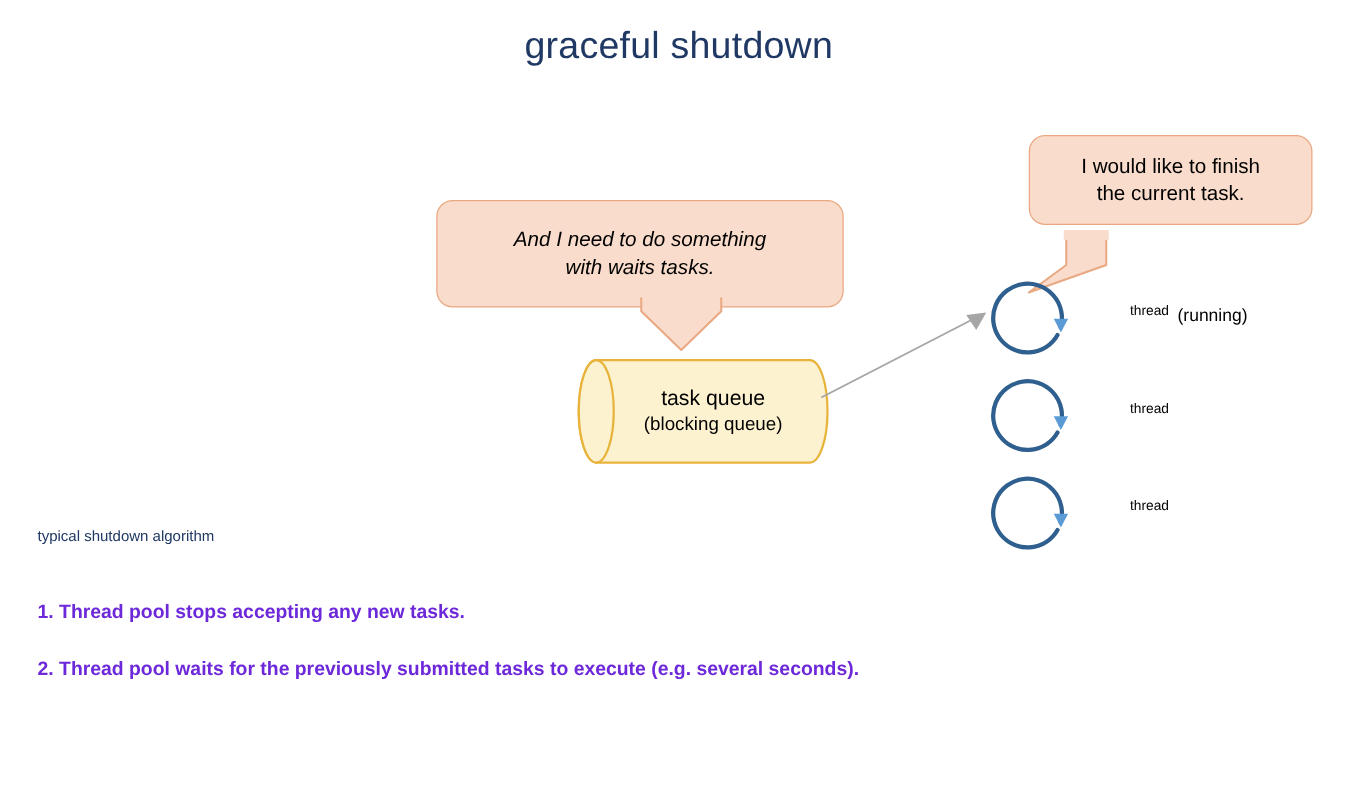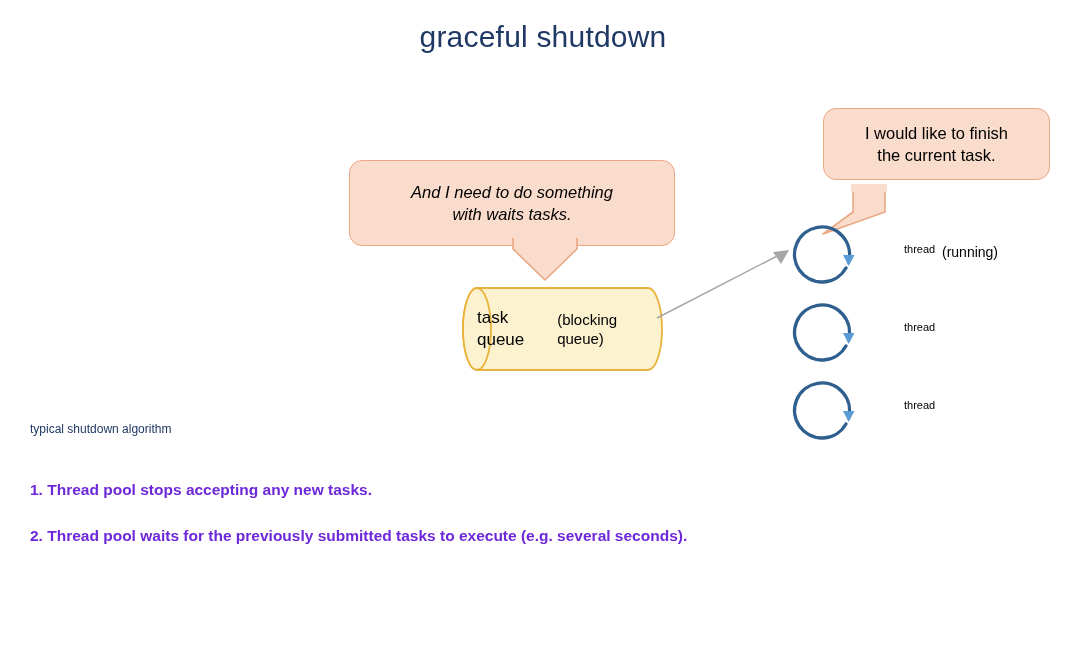--- a/index.html
+++ b/index.html
@@ -82,21 +82,21 @@
     height: 86px;
   }
   #queue-cylinder svg { position: absolute; left: 0; top: 0; }
   .queue-label {
     position: absolute;
     left: 0;
     top: 0;
     width: 203px;
     height: 86px;
     display: flex;
-    flex-direction: row;
+    flex-direction: column;
     align-items: center;
     justify-content: center;
     color: #000;
     pointer-events: none;
     padding-left: 16px;
     box-sizing: border-box;
   }
   .queue-title { font-size: 17px; line-height: 1.3; }
   .queue-sub   { font-size: 15px; line-height: 1.3; }
 

